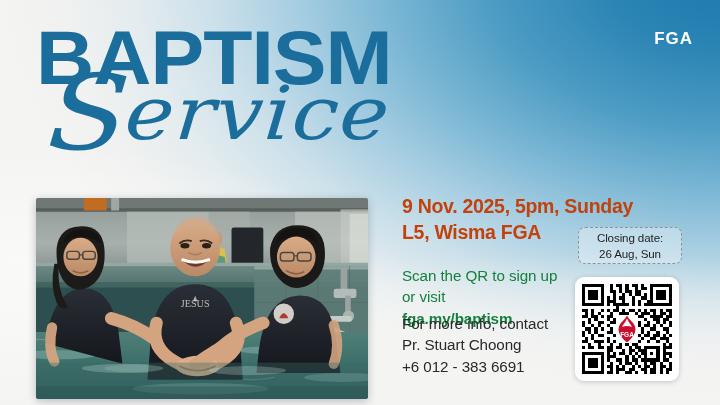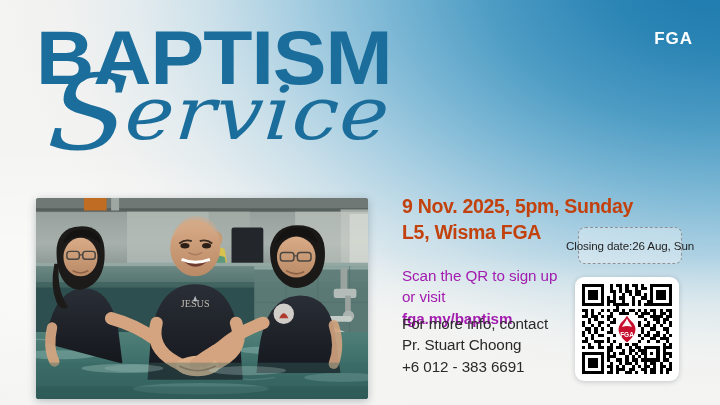--- a/index.html
+++ b/index.html
@@ -137,21 +137,21 @@
   .headline .ln { display: block; white-space: nowrap; }
 
   .body-a {
     position: absolute;
     left: 402px;
     top: 265px;
     width: 185px;
     font-size: 15.2px;
     line-height: 1.40;
     letter-spacing: -0.005em;
-    color: #a21caf;
+    color: #15803d;
   }
   .body-b {
     position: absolute;
     left: 402px;
     top: 313px;
     width: 185px;
     font-size: 15.2px;
     line-height: 1.40;
     letter-spacing: -0.005em;
     color: #2a2a2a;
@@ -166,21 +166,21 @@
   .closing {
     position: absolute;
     left: 578px;
     top: 227px;
     width: 104px;
     height: 37px;
     border: 1.2px dashed #8e9296;
     border-radius: 7px;
     background: rgba(255,255,255,0.34);
     display: flex;
-    flex-direction: row;
+    flex-direction: column;
     align-items: center;
     justify-content: center;
     box-sizing: border-box;
   }
   .closing span {
     font-size: 11.6px;
     line-height: 1.35;
     color: #1f1f1f;
     letter-spacing: -0.01em;
     white-space: nowrap;

